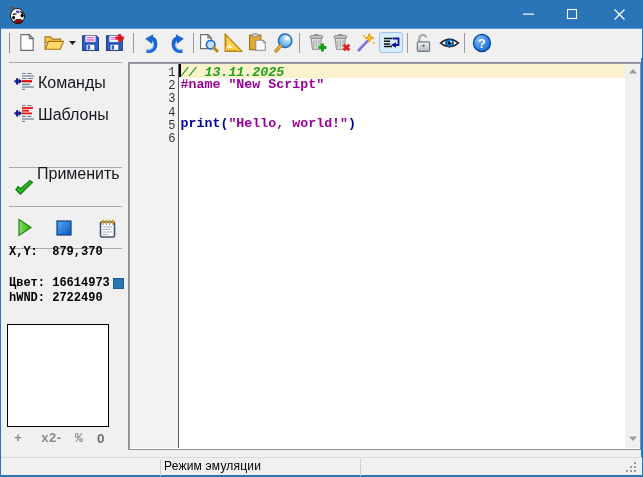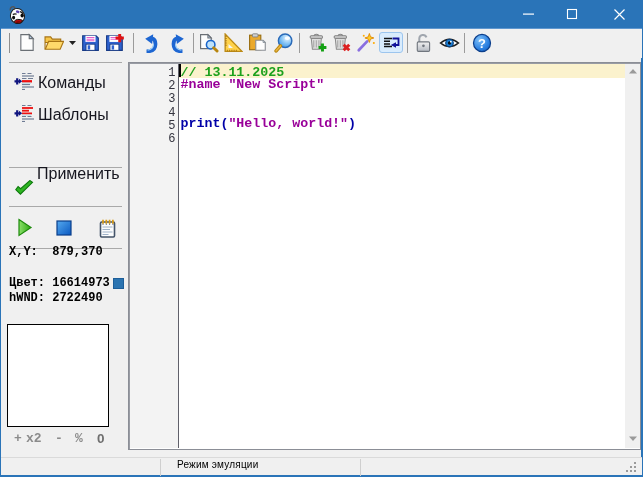--- a/index.html
+++ b/index.html
@@ -281,58 +281,58 @@
 
     <div class="mono abs" style="left:9px;top:245px">X,Y:  879,370</div>
     <div class="mono abs" style="left:9px;top:276px">Цвет: 16614973</div>
     <div class="mono abs" style="left:9px;top:291px">hWND: 2722490</div>
     <div class="abs" style="left:113px;top:278px;width:9px;height:9px;background:#2b74b1;border:1px solid #1d5e99"></div>
 
     <div class="abs" style="left:7px;top:324px;width:100px;height:101px;background:#fff;border:1px solid #000"></div>
 
     <div class="abs" style="left:9px;top:431px;width:110px;font-family:'Liberation Mono',monospace;font-size:13px;font-weight:bold;color:#8b8b8b;">
       <span style="position:absolute;left:5px">+</span>
-      <span style="position:absolute;left:17px">x2</span>
+      <span style="position:absolute;left:32px">x2</span>
       <span style="position:absolute;left:46px">-</span>
       <span style="position:absolute;left:66px">%</span>
       <span style="position:absolute;left:88px;color:#6f6f6f;font-family:'Liberation Sans',sans-serif;font-size:13.5px">0</span>
     </div>
   </div>
 
   <div class="editor">
     <div class="gutter">
       <div class="lnum" style="top:3px">1</div>
       <div class="lnum" style="top:16.2px">2</div>
       <div class="lnum" style="top:29.4px">3</div>
       <div class="lnum" style="top:42.6px">4</div>
       <div class="lnum" style="top:55.8px">5</div>
       <div class="lnum" style="top:69px">6</div>
     </div>
     <div class="hl"></div>
     <div class="abs" style="left:49.8px;top:1px;width:2px;height:13px;background:#000"></div>
-    <div class="codeline" style="top:2.5px;color:#1ea11e;">// 13.11.2025</div>
+    <div class="codeline" style="top:2.5px;color:#1ea11e;font-style:italic">// 13.11.2025</div>
     <div class="codeline" style="top:14.7px;color:#990099">#name "New Script"</div>
     <div class="codeline" style="top:54.3px"><span style="color:#0000a8">print(</span><span style="color:#990099">"Hello, world!"</span><span style="color:#0000a8">)</span></div>
     <div class="scroll">
       <svg class="abs" style="left:3px;top:4px" width="10" height="8">
           <path d="M1 6.5 L5 2 L9 6.5 Z" fill="#9a9a9a"></path>
         </svg>
       <svg class="abs" style="left:3px;top:372px" width="10" height="8">
           <path d="M1 1.5 L5 6 L9 1.5 Z" fill="#9a9a9a"></path>
         </svg>
     </div>
   </div>
 
   <div class="abs" style="left:129px;top:63px;width:511px;height:1px;background:#999ca4"></div>
   <div class="abs" style="left:129px;top:63px;width:1px;height:386px;background:#999ca4"></div>
 
   <div class="status">
     <div class="ssep" style="left:159px"></div>
     <div class="ssep" style="left:359px"></div>
-    <div class="lbl" style="left:176px;top:0.5px;font-size:10px;letter-spacing:0.2px;color:#000">Режим эмуляции</div>
+    <div class="lbl" style="left:163px;top:0.5px;font-size:12px;letter-spacing:0.2px;color:#000">Режим эмуляции</div>
     <svg class="abs" style="left:620px;top:3px" width="18" height="14" viewBox="0 0 18 14">
       <g fill="#9a9a9a">
         <rect x="13" y="1" width="2" height="2"></rect>
           <rect x="13" y="5" width="2" height="2"></rect>
           <rect x="13" y="9" width="2" height="2"></rect>
         <rect x="9" y="5" width="2" height="2"></rect>
           <rect x="9" y="9" width="2" height="2"></rect>
         <rect x="5" y="9" width="2" height="2"></rect>
       </g>
     </svg>

